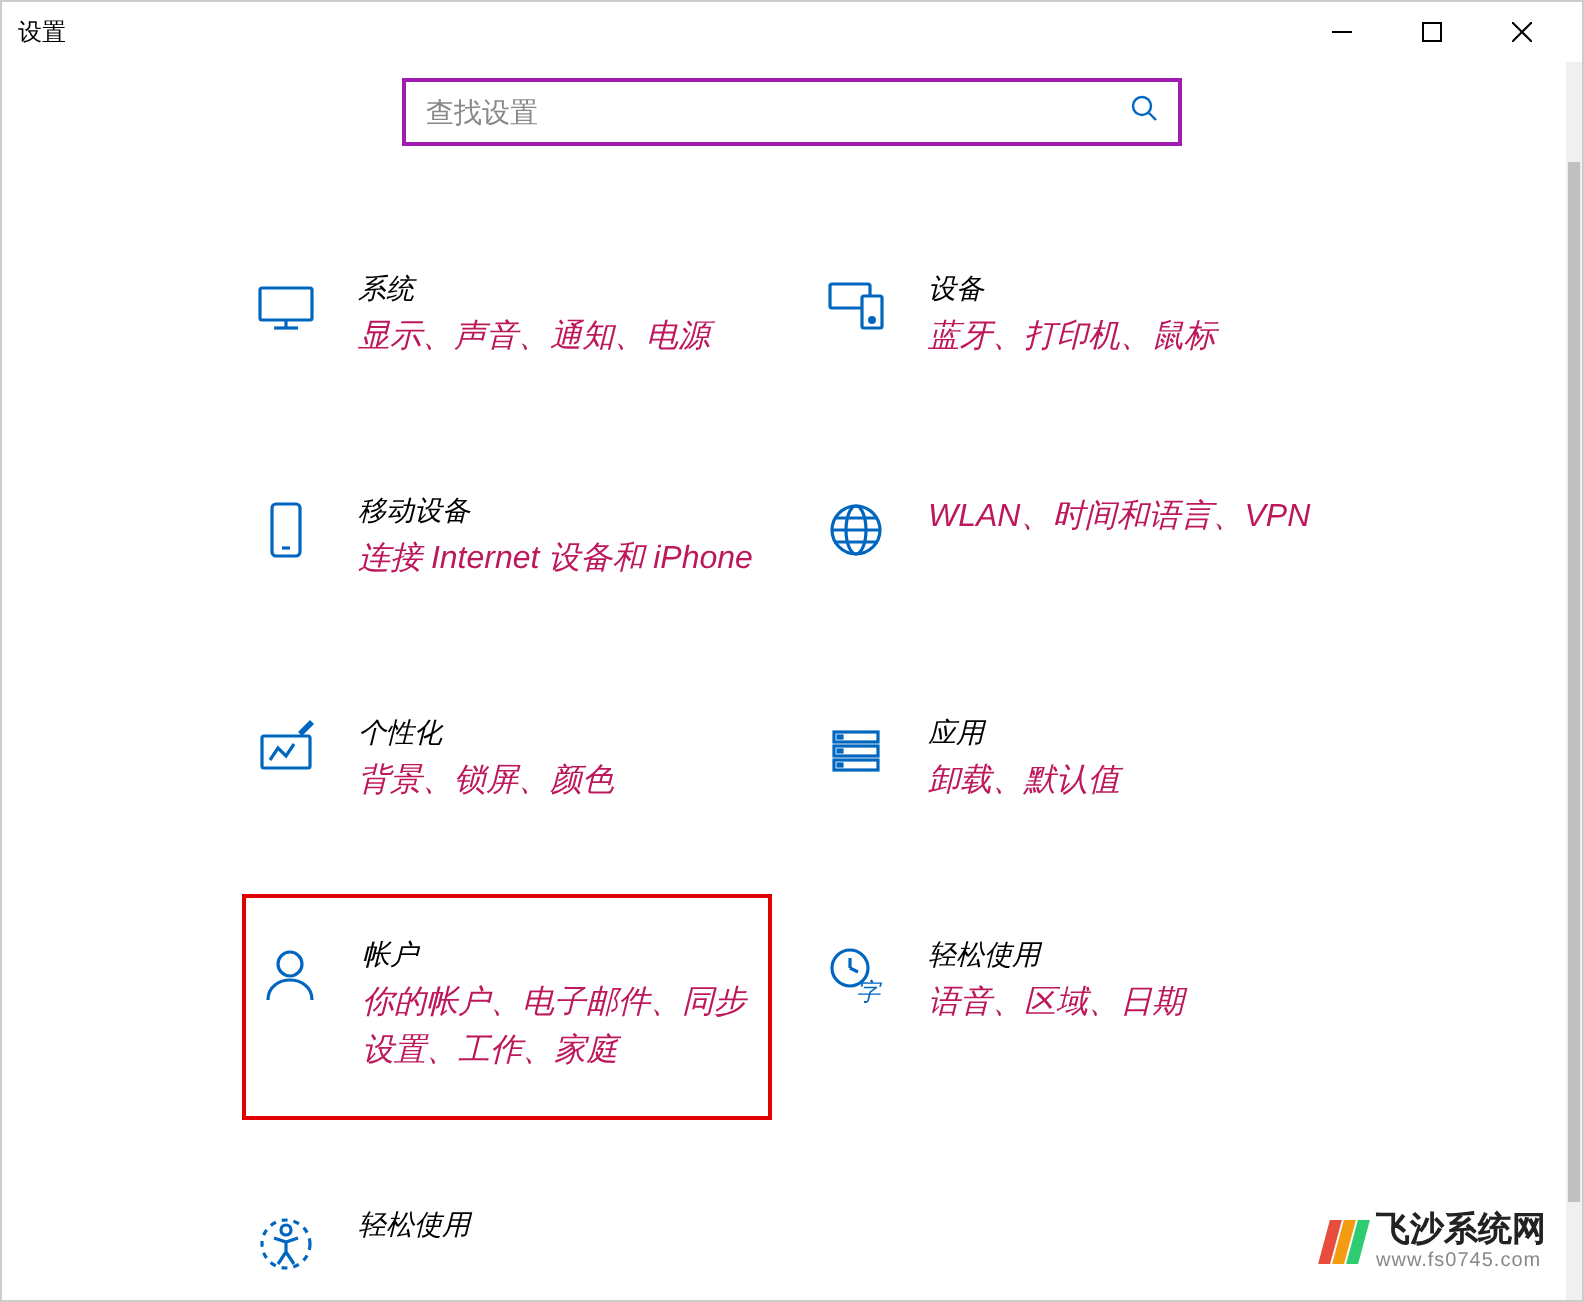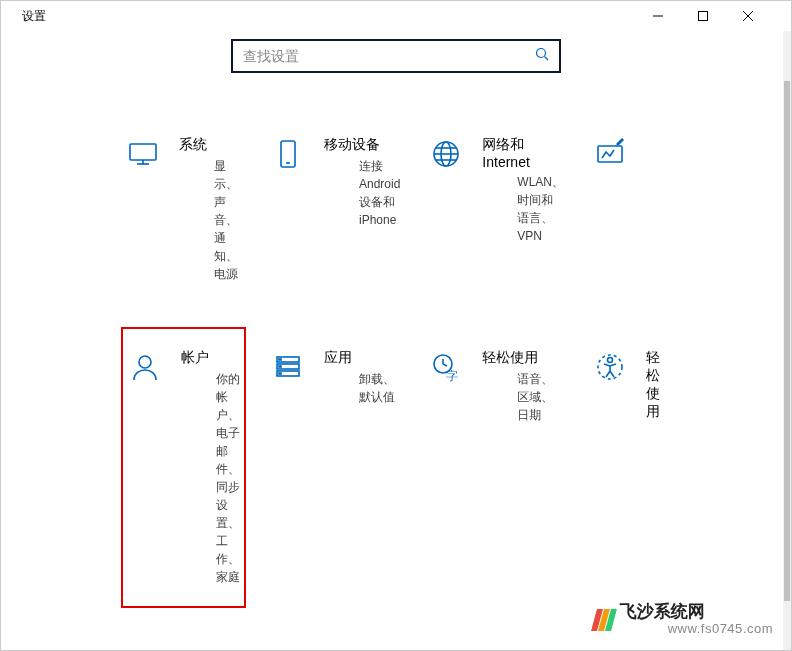--- a/index.html
+++ b/index.html
@@ -9,21 +9,21 @@
     width: 792px;
     height: 651px;
     position: relative;
     overflow: hidden;
     border: 1px solid #ccc;
   }
   .titlebar {
     height: 30px;
     display: flex;
     align-items: center;
-    padding: 0 21px;
+    padding: 0 8px;
     font-size: 12px;
     color: #000;
   }
   .titlebar .title { flex: 0 0 auto; }
   .titlebar .spacer { flex: 1; }
   .winbtn {
     width: 45px;
     height: 30px;
     display: flex;
     align-items: center;
@@ -31,43 +31,44 @@
     font-size: 12px;
     cursor: pointer;
   }
   .winbtn svg { stroke: #000; }
   .search-wrap {
     display: flex;
     justify-content: center;
     margin-top: 8px;
   }
   .search {
-    width: 330px;
+    width: 390px;
     height: 34px;
-    border: 2px solid #0f172a;
+    border: 2px solid #a21caf;
     display: flex;
     align-items: center;
     padding: 0 10px;
   }
   .search input {
     border: none;
     outline: none;
     flex: 1;
     font-size: 14px;
     color: #666;
     font-family: inherit;
   }
   .search input::placeholder { color: #888; }
   .search .sicon { color: #0067c0; }
   .grid {
     margin: 55px 120px 0 120px;
     display: grid;
-    grid-template-columns: 1fr 1fr 1fr 1fr;
+    grid-template-columns: 1fr 1fr;
     column-gap: 20px;
     row-gap: 50px;
+    font-style: italic;
   }
   .tile {
     display: flex;
     align-items: flex-start;
     cursor: pointer;
     padding: 8px 4px;
   }
   .tile.hl {
     border: 2px solid #e00000;
     padding: 20px 4px 20px 4px;
@@ -83,24 +84,23 @@
     align-items: center;
     justify-content: center;
   }
   .tile .txt { flex: 1; min-width: 0; }
   .tile .ttl {
     font-size: 14px;
     color: #000;
     margin-bottom: 3px;
   }
   .tile .sub {
-    font-size: 12px;
-    color: #404040;
+    font-size: 16px;
+    color: #be185d;
     line-height: 1.5;
-    margin-left: 35px;
   }
   .scrollbar {
     position: absolute;
     right: 0;
     top: 30px;
     bottom: 0;
     width: 8px;
     background: #f0f0f0;
   }
   .scrollthumb {
@@ -124,21 +124,21 @@
     gap: 1px;
   }
   .wm-logo span {
     width: 6px;
     height: 22px;
     display: block;
     transform: skewX(-15deg);
   }
   .wm-text { line-height: 1.1; }
   .wm-title { font-size: 17px; font-weight: bold; color: #222; }
-  .wm-url { font-size: 13px; color: #888; letter-spacing: 0.5px; margin-left: 48px; }
+  .wm-url { font-size: 10px; color: #888; letter-spacing: 0.5px; }
 </style>
 </head>
 <body>
 
 <div class="titlebar">
   <span class="title">设置</span>
   <span class="spacer"></span>
   <div class="winbtn">
     <svg width="10" height="10">
         <line x1="0" y1="5" x2="10" y2="5" stroke-width="1"></line>
@@ -178,90 +178,106 @@
           <line x1="10" y1="26" x2="22" y2="26"></line>
           <line x1="16" y1="22" x2="16" y2="26"></line>
         </svg>
     </div>
     <div class="txt">
       <div class="ttl">系统</div>
       <div class="sub">显示、声音、通知、电源</div>
     </div>
   </div>
 
+  <div class="tile">
+    <div class="ic">
+      <svg width="32" height="32" viewBox="0 0 32 32" fill="none" stroke="#0067c0" stroke-width="1.6">
+          <rect x="3" y="4" width="20" height="12" rx="1"></rect>
+          <rect x="19" y="10" width="10" height="16" rx="1" fill="#fff"></rect>
+          <circle cx="24" cy="22" r="1.2" fill="#0067c0"></circle>
+        </svg>
+    </div>
+    <div class="txt">
+      <div class="ttl">设备</div>
+      <div class="sub">蓝牙、打印机、鼠标</div>
+    </div>
+  </div>
 
   <div class="tile">
     <div class="ic">
       <svg width="32" height="32" viewBox="0 0 32 32" fill="none" stroke="#0067c0" stroke-width="1.6">
           <rect x="9" y="3" width="14" height="26" rx="2"></rect>
           <line x1="14" y1="25" x2="18" y2="25"></line>
         </svg>
     </div>
     <div class="txt">
       <div class="ttl">移动设备</div>
-      <div class="sub">连接 Android 设备和 iPhone</div>
+      <div class="sub">连接 Internet 设备和 iPhone</div>
     </div>
   </div>
 
   <div class="tile">
     <div class="ic">
       <svg width="32" height="32" viewBox="0 0 32 32" fill="none" stroke="#0067c0" stroke-width="1.6">
           <circle cx="16" cy="16" r="12"></circle>
           <ellipse cx="16" cy="16" rx="5" ry="12"></ellipse>
           <line x1="4" y1="16" x2="28" y2="16"></line>
           <line x1="6" y1="10" x2="26" y2="10"></line>
           <line x1="6" y1="22" x2="26" y2="22"></line>
         </svg>
     </div>
     <div class="txt">
-      <div class="ttl">网络和 Internet</div>
       <div class="sub">WLAN、时间和语言、VPN</div>
     </div>
   </div>
 
   <div class="tile">
     <div class="ic">
       <svg width="32" height="32" viewBox="0 0 32 32" fill="none" stroke="#0067c0" stroke-width="1.6">
           <rect x="4" y="8" width="24" height="16" rx="1"></rect>
           <path d="M22 6 L28 0 L30 2 L24 8" fill="#0067c0" stroke="none"></path>
           <path d="M8 20 L12 14 L16 18 L20 12"></path>
         </svg>
     </div>
-  </div>
-
-  <div class="tile hl">
-    <div class="ic">
-      <svg width="32" height="32" viewBox="0 0 32 32" fill="none" stroke="#0067c0" stroke-width="1.6">
-          <circle cx="16" cy="11" r="6"></circle>
-          <path d="M5 29 C5 22 11 19 16 19 C21 19 27 22 27 29"></path>
-        </svg>
-    </div>
-    <div class="txt">
-      <div class="ttl">帐户</div>
-      <div class="sub">你的帐户、电子邮件、同步设置、工作、家庭</div>
+    <div class="txt">
+      <div class="ttl">个性化</div>
+      <div class="sub">背景、锁屏、颜色</div>
     </div>
   </div>
 
   <div class="tile">
     <div class="ic">
       <svg width="32" height="32" viewBox="0 0 32 32" fill="none" stroke="#0067c0" stroke-width="1.6">
           <rect x="5" y="6" width="22" height="5"></rect>
           <rect x="5" y="13" width="22" height="5"></rect>
           <rect x="5" y="20" width="22" height="5"></rect>
           <rect x="7" y="8" width="2" height="1" fill="#0067c0"></rect>
           <rect x="7" y="15" width="2" height="1" fill="#0067c0"></rect>
           <rect x="7" y="22" width="2" height="1" fill="#0067c0"></rect>
         </svg>
     </div>
     <div class="txt">
       <div class="ttl">应用</div>
       <div class="sub">卸载、默认值</div>
     </div>
   </div>
 
+  <div class="tile hl">
+    <div class="ic">
+      <svg width="32" height="32" viewBox="0 0 32 32" fill="none" stroke="#0067c0" stroke-width="1.6">
+          <circle cx="16" cy="11" r="6"></circle>
+          <path d="M5 29 C5 22 11 19 16 19 C21 19 27 22 27 29"></path>
+        </svg>
+    </div>
+    <div class="txt">
+      <div class="ttl">帐户</div>
+      <div class="sub">你的帐户、电子邮件、同步设置、工作、家庭</div>
+    </div>
+  </div>
+
   <div class="tile">
     <div class="ic">
       <svg width="32" height="32" viewBox="0 0 32 32" fill="none" stroke="#0067c0" stroke-width="1.6">
           <circle cx="13" cy="13" r="9"></circle>
           <line x1="13" y1="8" x2="13" y2="13"></line>
           <line x1="13" y1="13" x2="17" y2="15"></line>
           <text x="16" y="29" font-size="12" fill="#0067c0" stroke="none" font-family="Microsoft YaHei">字</text>
         </svg>
     </div>
     <div class="txt">

